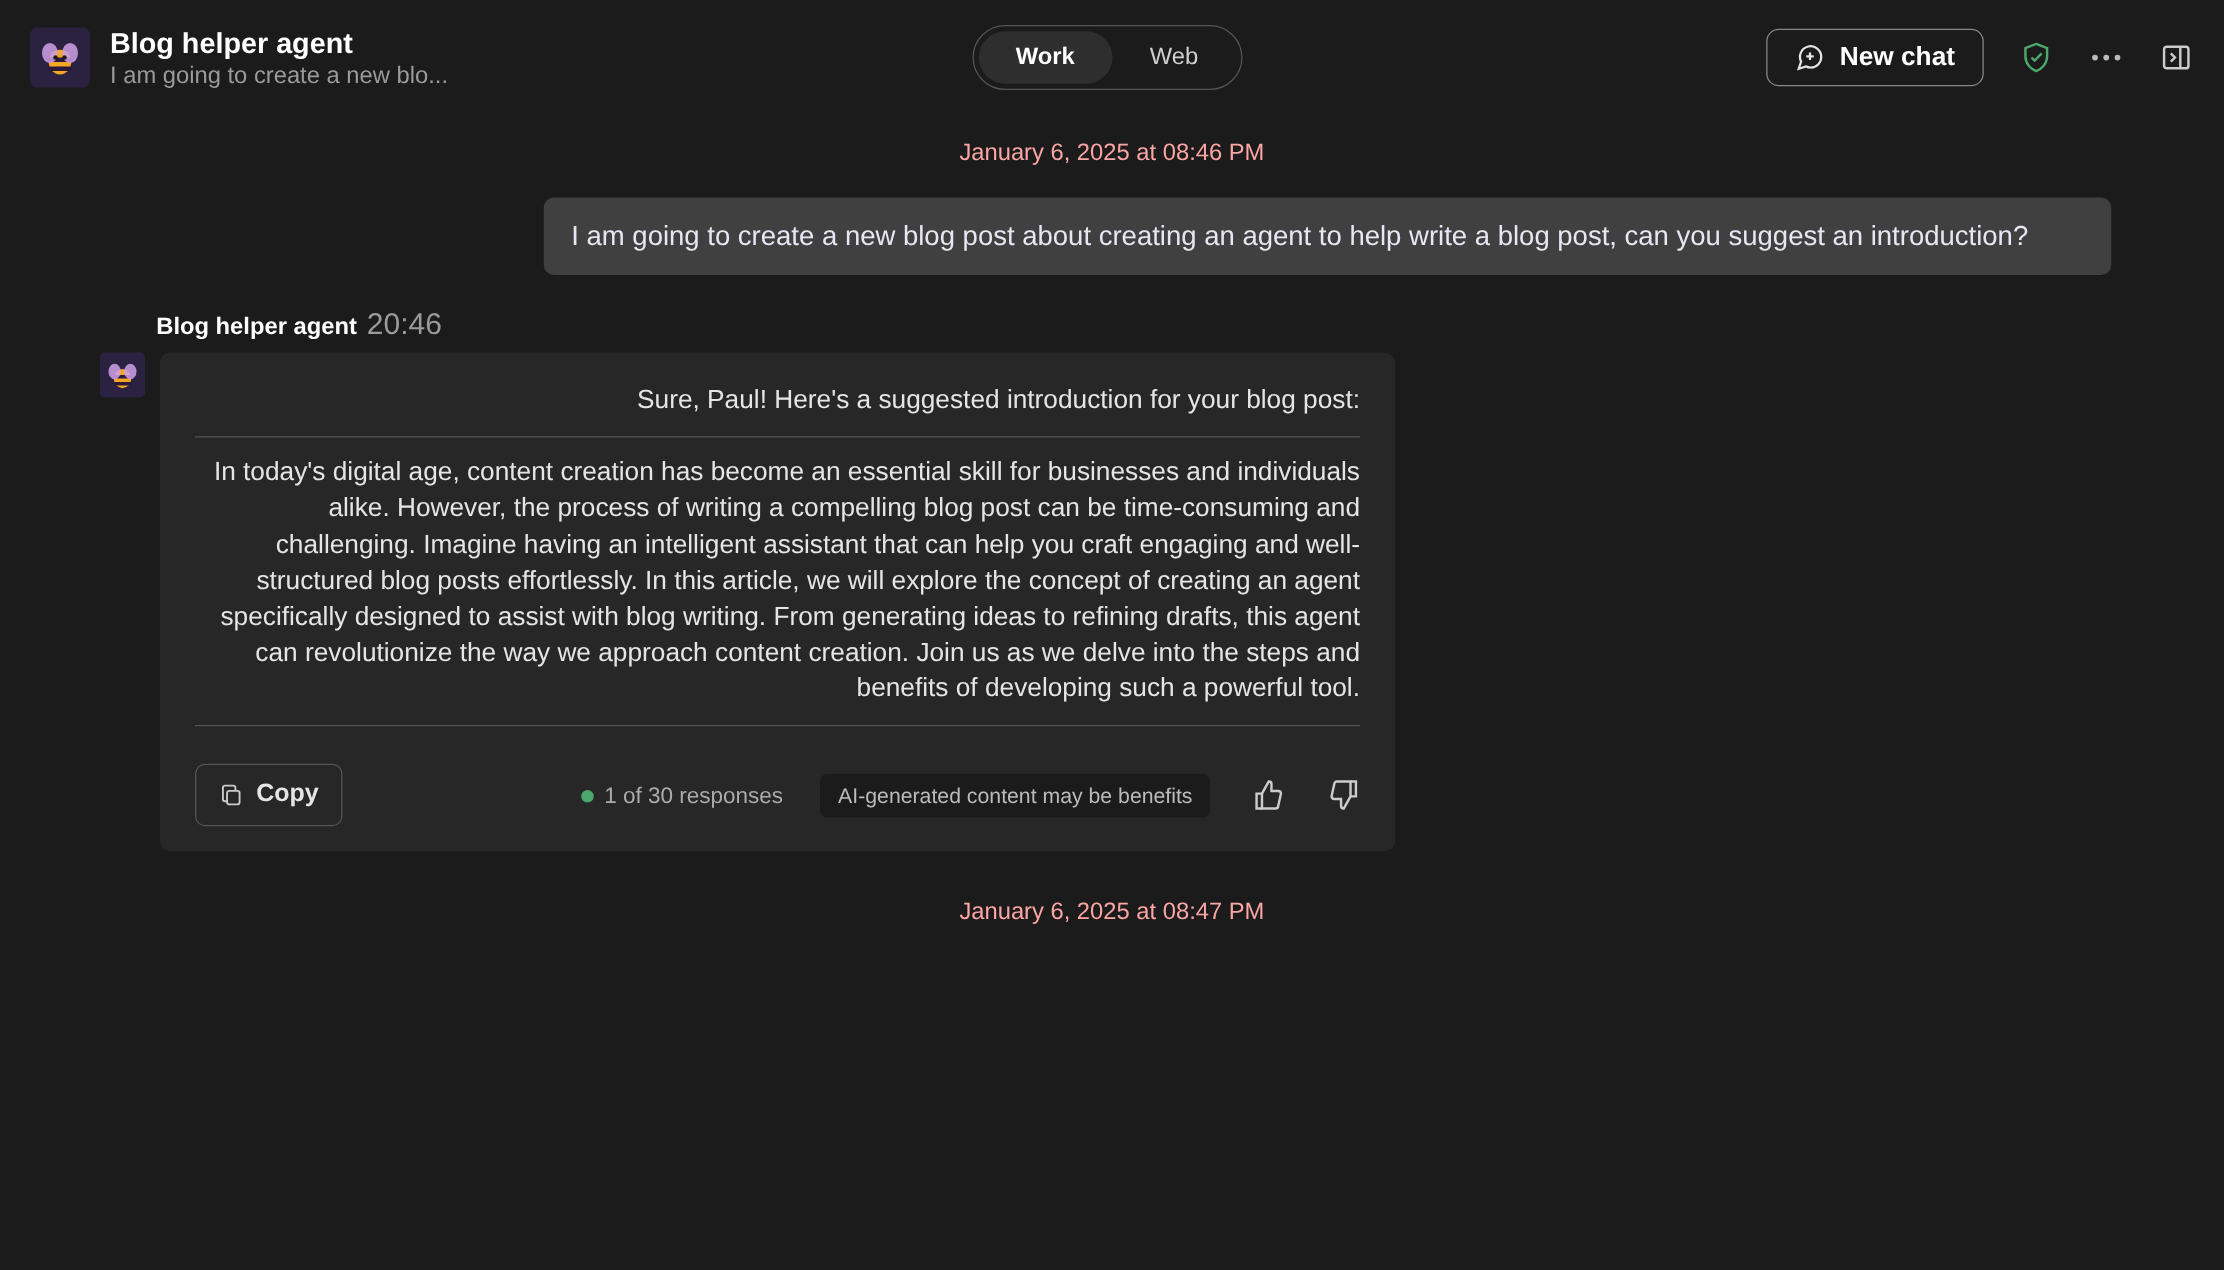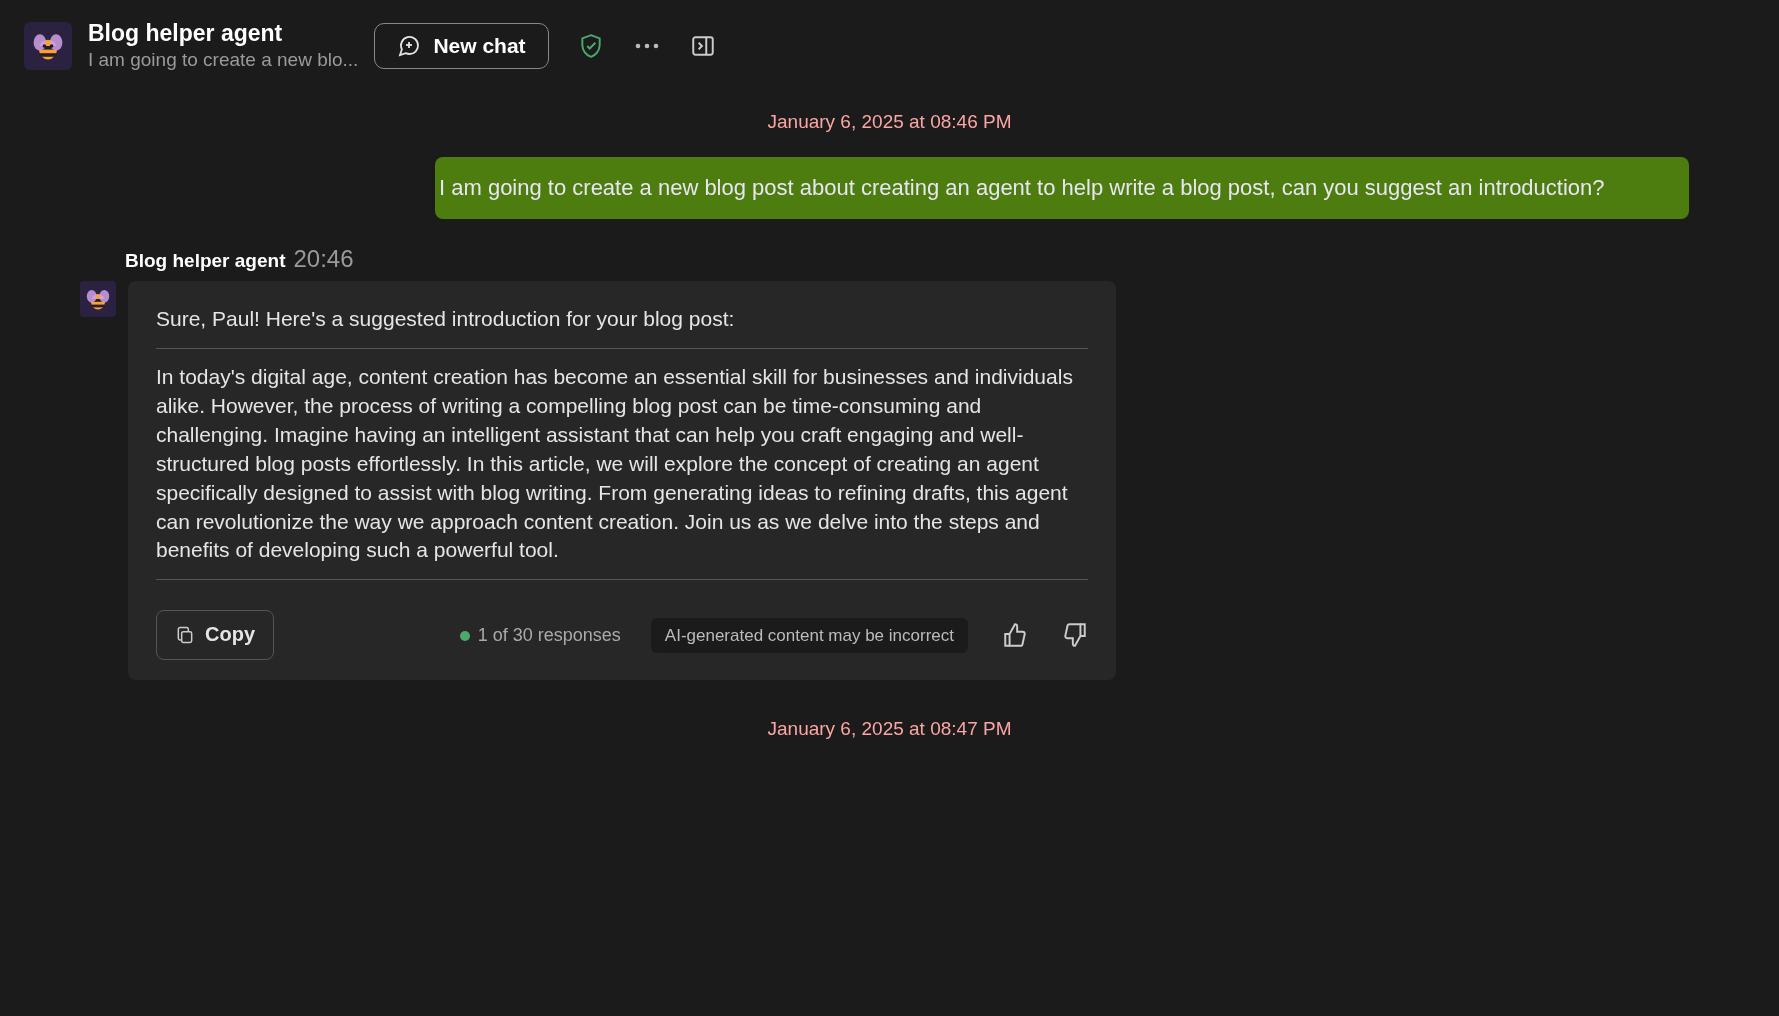--- a/index.html
+++ b/index.html
@@ -93,23 +93,23 @@
   }
   .timestamp-divider {
     text-align: center;
     color: #fca5a5;
     font-size: 19px;
     padding: 20px 0 24px;
   }
   .user-bubble {
     margin-left: 355px;
     margin-right: 10px;
-    background: #4d7c0f;
+    background: #404040;
     border-radius: 8px;
-    padding: 16px 4px;
+    padding: 16px 22px;
     font-size: 22px;
     line-height: 1.35;
     color: #e8e6f2;
   }
   .agent-row {
     margin-top: 26px;
   }
   .agent-name-line {
     display: flex;
     align-items: baseline;
@@ -123,20 +123,21 @@
     color: #fff;
   }
   .agent-time {
     font-size: 24px;
     color: #9a9a9a;
   }
   .agent-msg-wrapper {
     display: flex;
     align-items: flex-start;
     gap: 12px;
+    text-align: right;
   }
   .msg-avatar {
     width: 36px;
     height: 36px;
     border-radius: 4px;
     background: #2a2240;
     display: flex;
     align-items: center;
     justify-content: center;
     flex-shrink: 0;
@@ -216,20 +217,26 @@
       <ellipse cx="29" cy="16" rx="7" ry="9" fill="#cfa0e8" opacity="0.85"></ellipse>
       <circle cx="16" cy="20" r="2" fill="#1a1a1a"></circle>
       <circle cx="24" cy="20" r="2" fill="#1a1a1a"></circle>
     </svg>
   </div>
   <div class="title-block">
     <div class="title-line">Blog helper agent</div>
     <div class="subtitle-line">I am going to create a new blo...</div>
   </div>
 
+  <div class="header-center">
+    <div class="segmented">
+      <div class="active">Work</div>
+      <div>Web</div>
+    </div>
+  </div>
 
   <div class="header-right">
     <div class="new-chat-btn">
       <svg width="24" height="24" viewBox="0 0 24 24" fill="none" stroke="#e5e5e5" stroke-width="1.8">
         <path d="M21 11.5a8.38 8.38 0 0 1-8.5 8.5 8.5 8.5 0 0 1-3.8-.9L3 21l1.9-5.7a8.5 8.5 0 1 1 16.1-3.8z"></path>
         <line x1="12" y1="8" x2="12" y2="14"></line>
           <line x1="9" y1="11" x2="15" y2="11"></line>
       </svg>
       <span>New chat</span>
     </div>
@@ -292,21 +299,21 @@
             <svg width="20" height="20" viewBox="0 0 24 24" fill="none" stroke="#ccc" stroke-width="1.8">
               <rect x="8" y="8" width="12" height="13" rx="2"></rect>
               <path d="M16 8V5a2 2 0 0 0-2-2H6a2 2 0 0 0-2 2v11a2 2 0 0 0 2 2h2"></path>
             </svg>
             <span>Copy</span>
           </div>
           <div class="spacer"></div>
           <span class="resp-count">
             <span class="status-dot"></span><span>1 of 30 responses</span>
           </span>
-          <span class="disclaimer">AI-generated content may be incorrect</span>
+          <span class="disclaimer">AI-generated content may be benefits</span>
           <svg class="thumb" viewBox="0 0 24 24" fill="none" stroke="#ccc" stroke-width="1.8">
             <path d="M7 22V11l5-9a2 2 0 0 1 2 2v5h5a2 2 0 0 1 2 2l-2 9a2 2 0 0 1-2 2H7z"></path>
             <path d="M7 11H3v11h4"></path>
           </svg>
           <svg class="thumb" viewBox="0 0 24 24" fill="none" stroke="#ccc" stroke-width="1.8">
             <path d="M17 2v11l-5 9a2 2 0 0 1-2-2v-5H5a2 2 0 0 1-2-2l2-9a2 2 0 0 1 2-2h10z"></path>
             <path d="M17 13h4V2h-4"></path>
           </svg>
         </div>
       </div>

